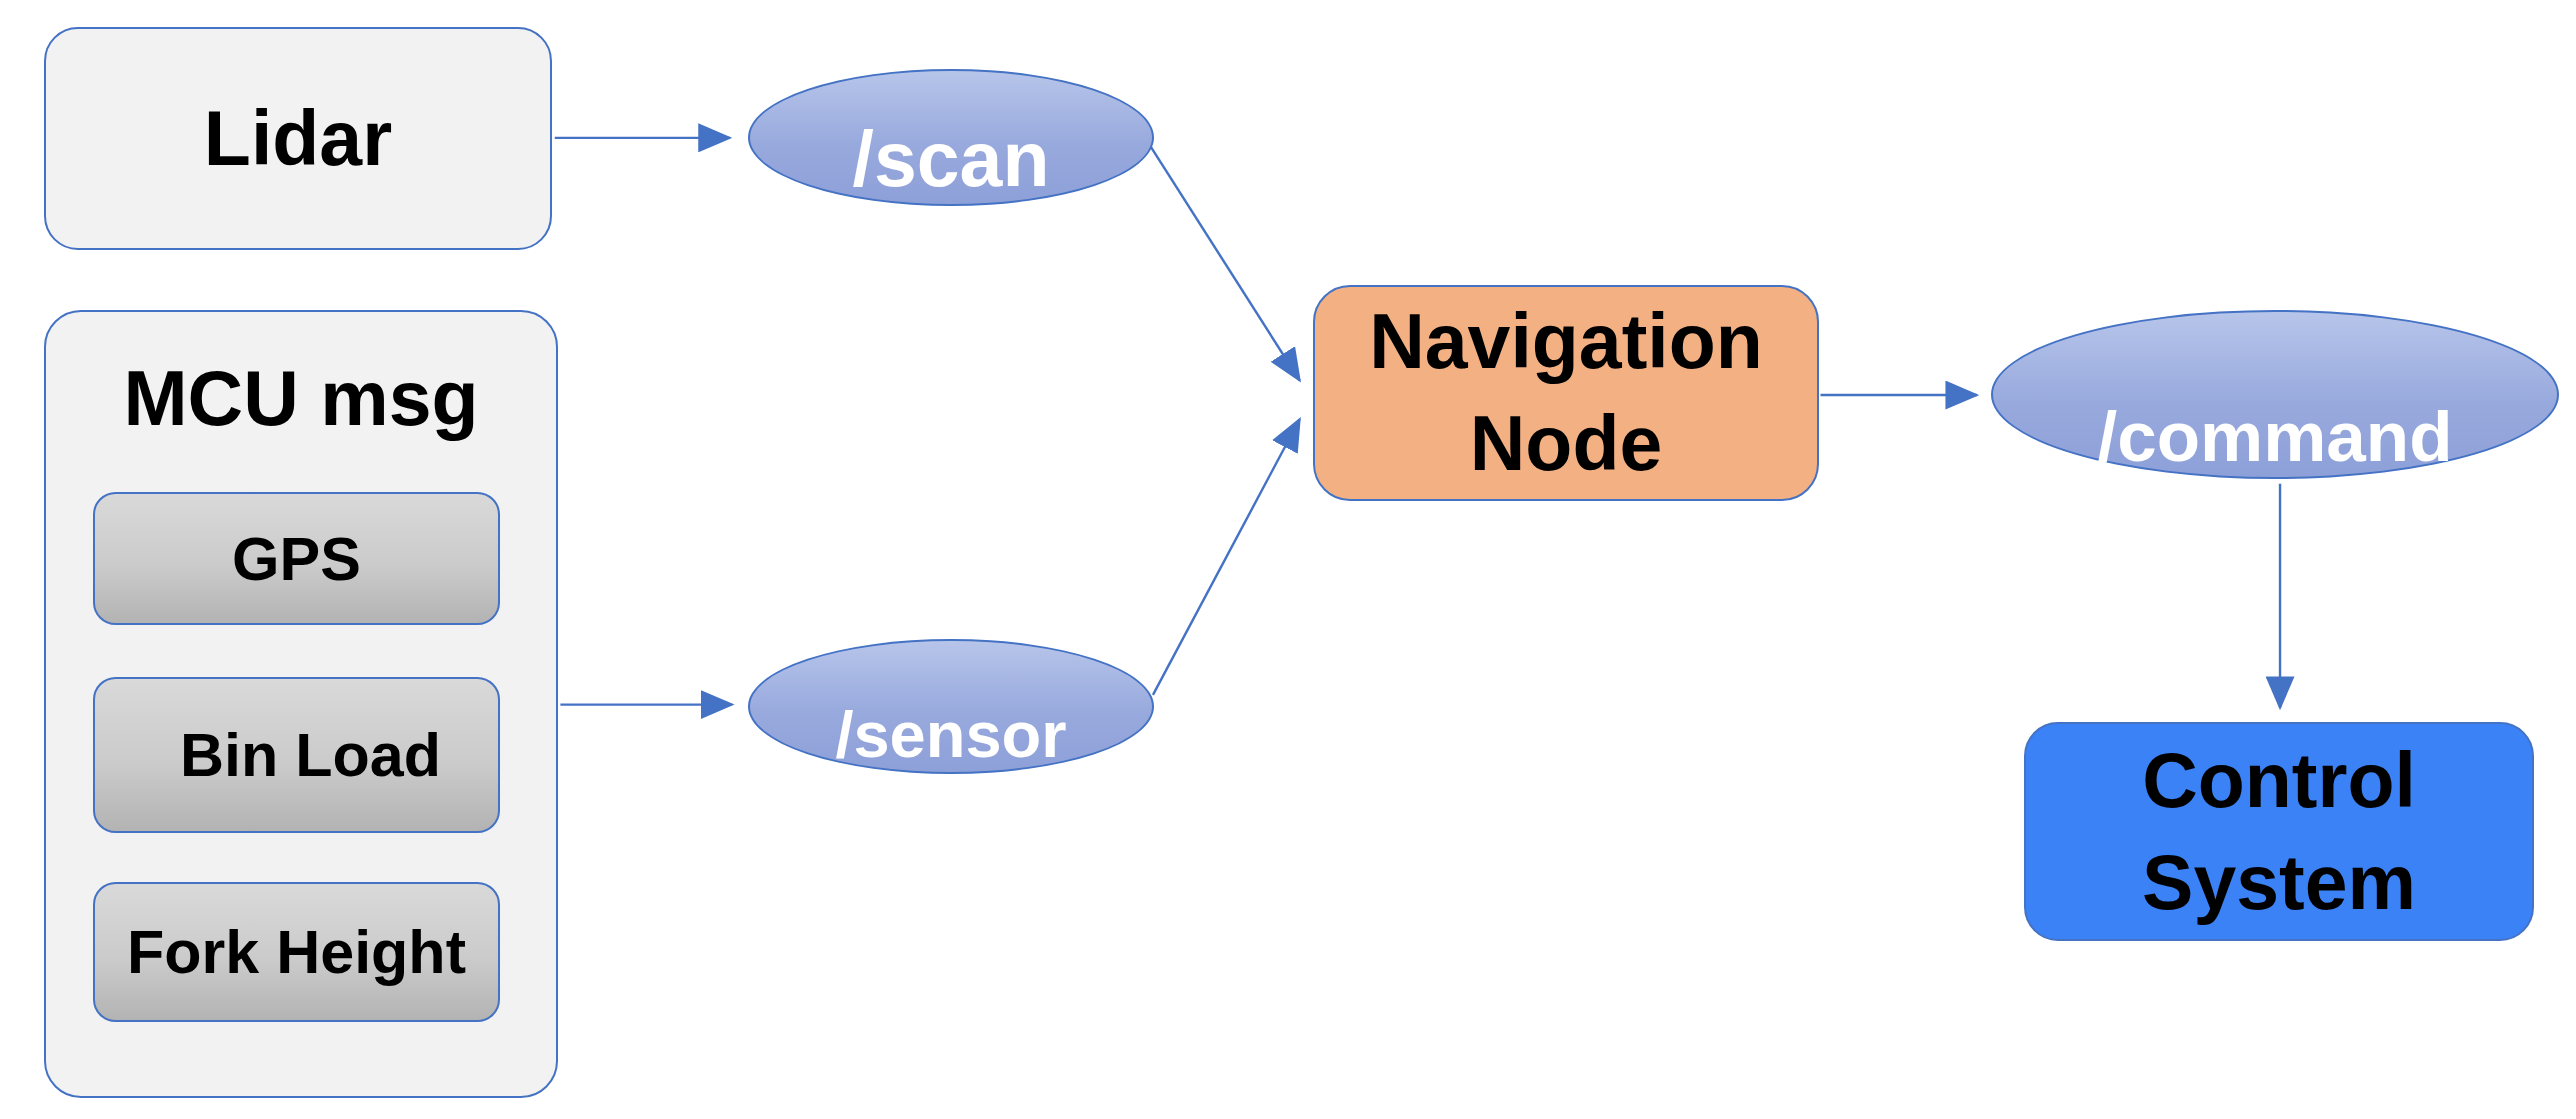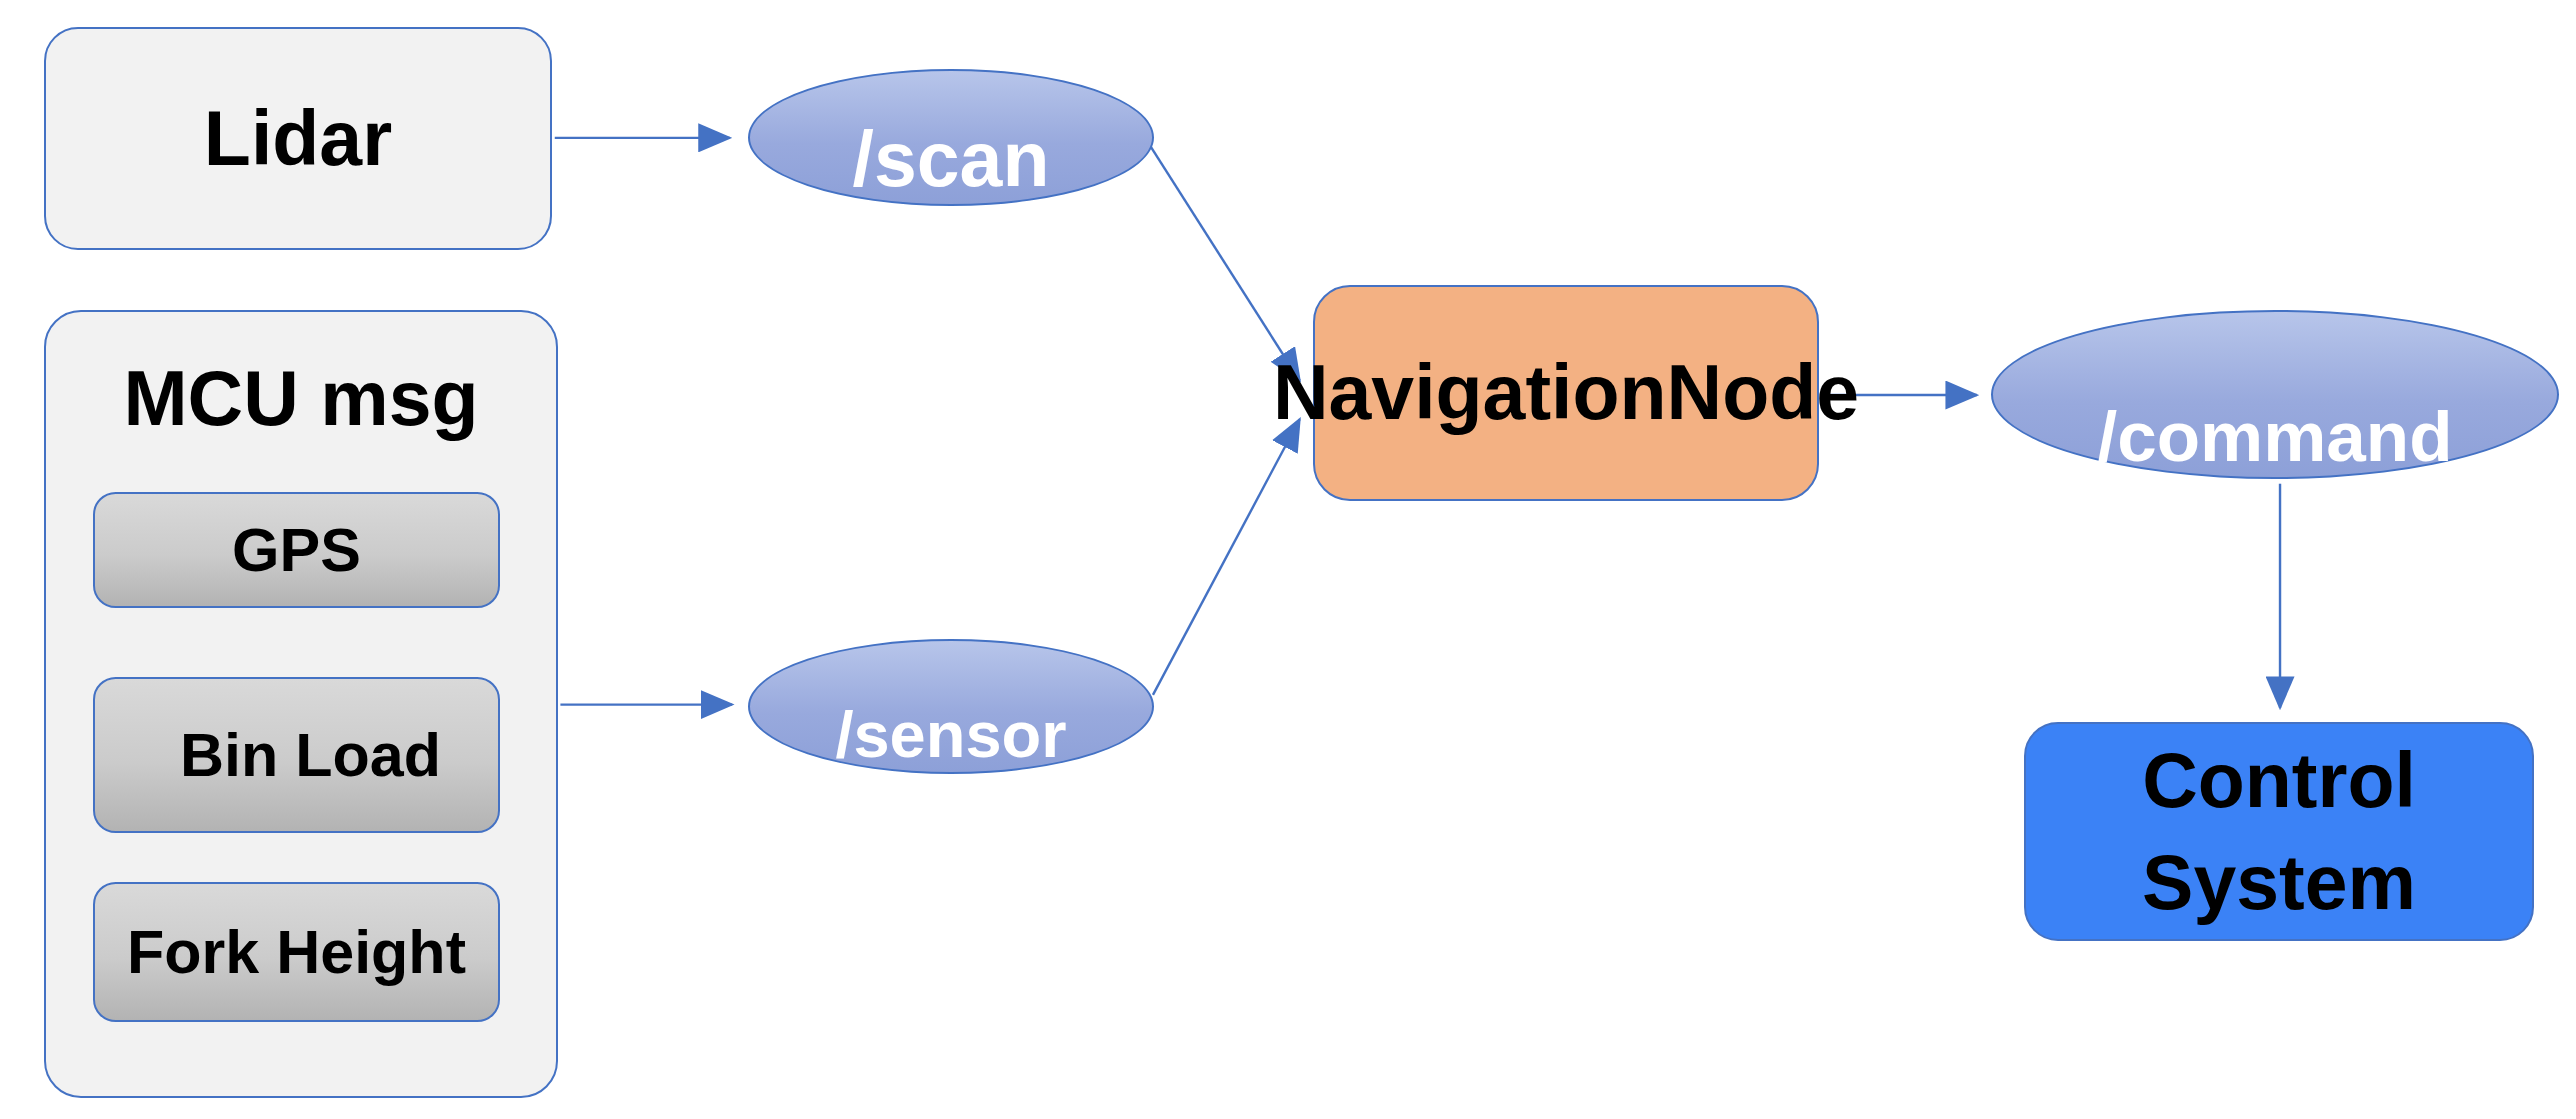--- a/index.html
+++ b/index.html
@@ -44,27 +44,28 @@
   .sub-box {
     position: absolute;
     box-sizing: border-box;
     left: 47px; width: 407px;
     border: 2.4px solid #4472C4;
     border-radius: 22.6px;
     background: linear-gradient(180deg, #D9D9D9 0%, #CBCBCB 55%, #B3B3B3 100%);
     display: flex; align-items: center; justify-content: center;
     font-size: 61px; color: #000000; text-align: center;
   }
-  #node-gps  { top: 180px; height: 116px; }
+  #node-gps  { top: 180px; height: 133px; }
   #node-bin  { top: 365px; height: 156px; padding-left: 28px; }
   #node-fork { top: 562px; height: 140px; margin-top: 8px; }
 
   #node-navigation {
     left: 1313px; top: 285px; width: 506px; height: 216px;
     border-radius: 37px; background: #F3B183;
+    flex-direction: column;
   }
   #node-control {
     left: 2024px; top: 722px; width: 510px; height: 219px;
     border-radius: 34px; background: #3b82f6;
     flex-direction: column;
   }
   .line-stack span { display: block; line-height: 1.32; }
 
   .topic {
     position: absolute;

